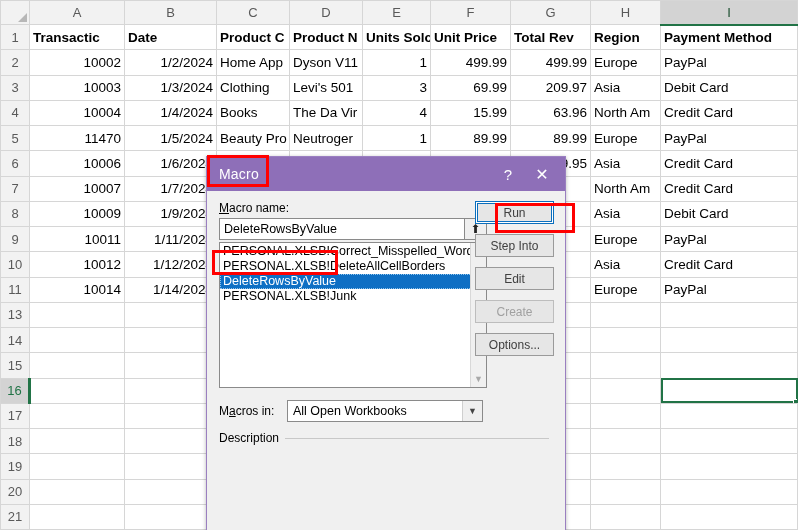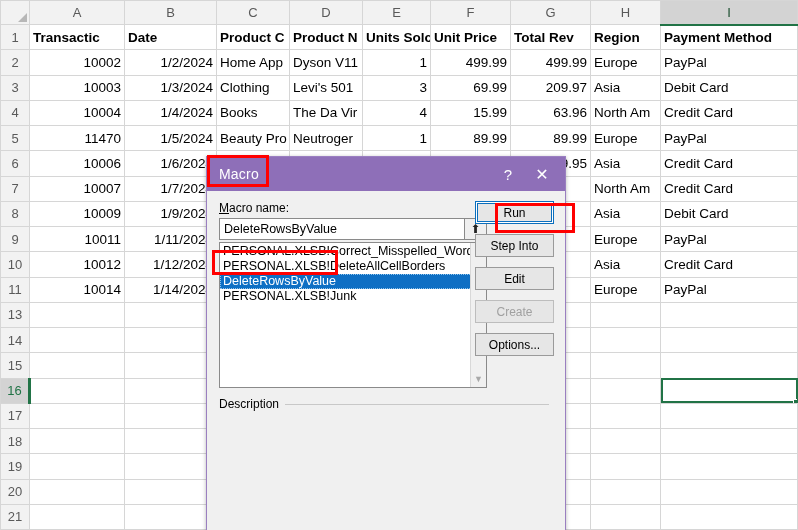--- a/index.html
+++ b/index.html
@@ -239,21 +239,21 @@
   .btn-col {
     position: absolute;
     right: 11px; top: 44px;
     width: 79px;
   }
   .dbtn {
     width: 79px; height: 23px;
     background: #e6e6e6;
     border: 1px solid #9a9a9a;
     font-size: 12px;
-    color: #000000;
+    color: #404040;
     display: flex; align-items: center; justify-content: center;
     margin-bottom: 10px;
     font-family: "Liberation Sans", sans-serif;
   }
   .dbtn.disabled { color: #a0a0a0; border-color: #bdbdbd; }
   .dbtn.focused {
     border: 1px solid #0a6ebd;
     box-shadow: inset 0 0 0 1px #ffffff, inset 0 0 0 2px #0a6ebd;
   }
   .cancel-btn {
@@ -565,20 +565,29 @@
             <div class="list-item">PERSONAL.XLSB!DeleteAllCellBorders</div>
             <div class="list-item selected">DeleteRowsByValue</div>
             <div class="list-item">PERSONAL.XLSB!Junk</div>
           </div>
         <div class="vscroll">
           <div class="vs-arrow">▲</div>
           <div class="vs-arrow bot">▼</div>
         </div>
       </div>
 
+      <div class="macros-in-row">
+        <div class="macros-in-label">
+          M<span class="u">a</span>cros in:
+        </div>
+        <div class="combo">
+          <span class="combo-val">All Open Workbooks</span>
+          <span class="combo-arrow">▼</span>
+        </div>
+      </div>
 
       <div class="desc-row">
         <span class="desc-label">Description</span>
         <span class="desc-line"></span>
       </div>
     </div>
 
     <div class="btn-col">
         <div class="dbtn focused">Run</div>
         <div class="dbtn">Step Into</div>

